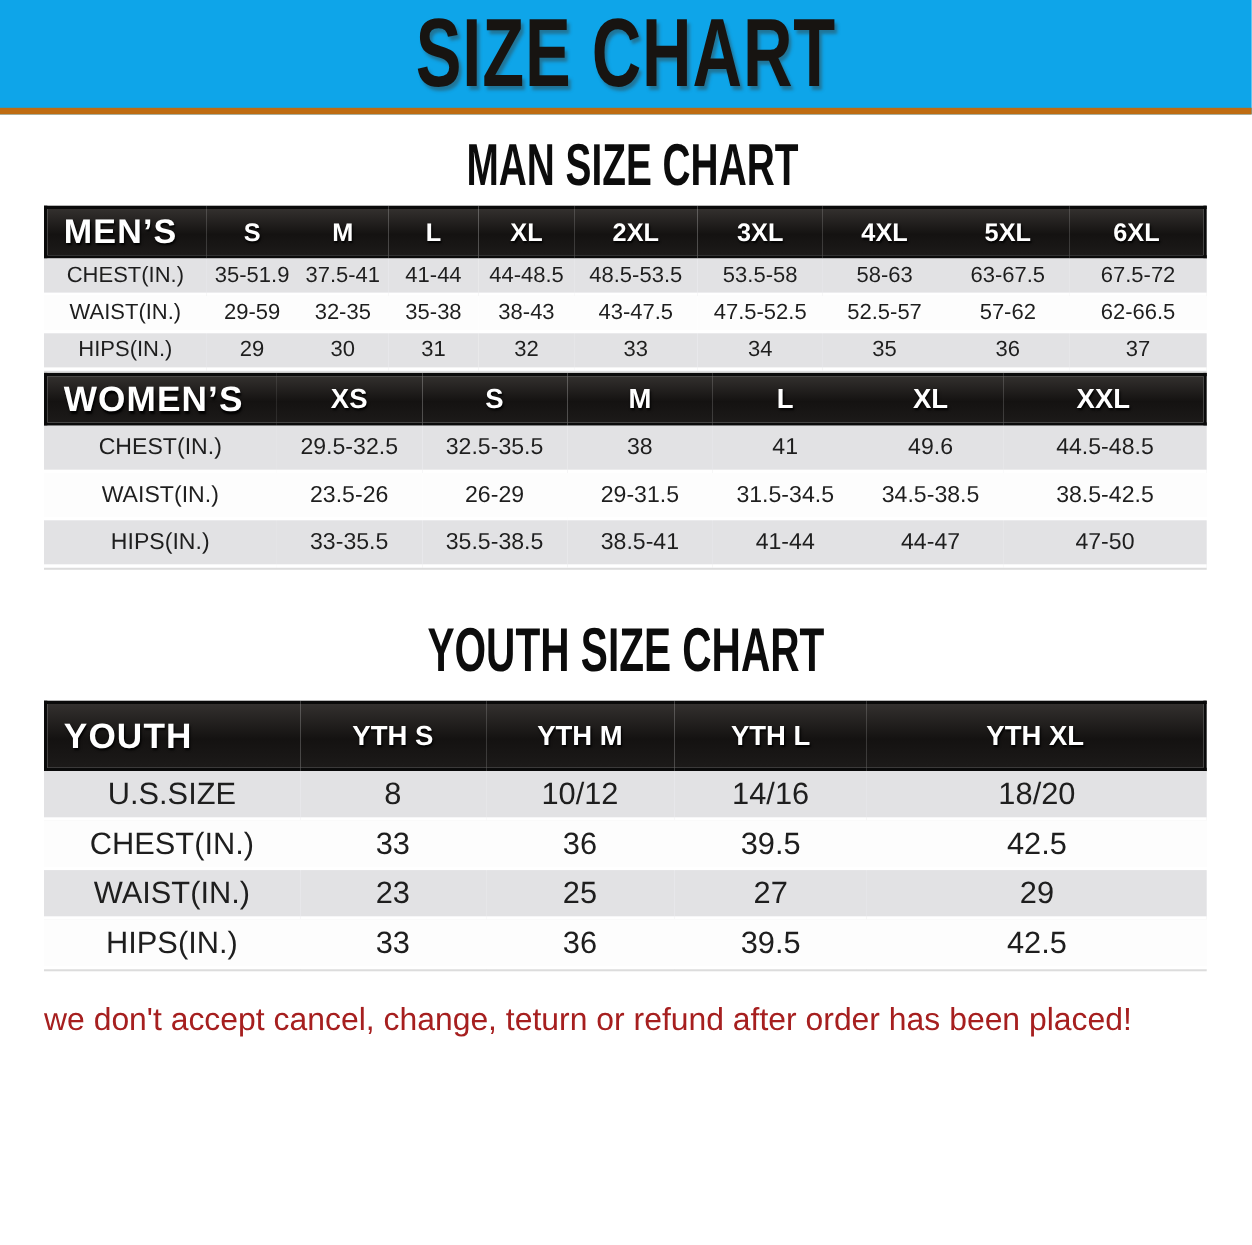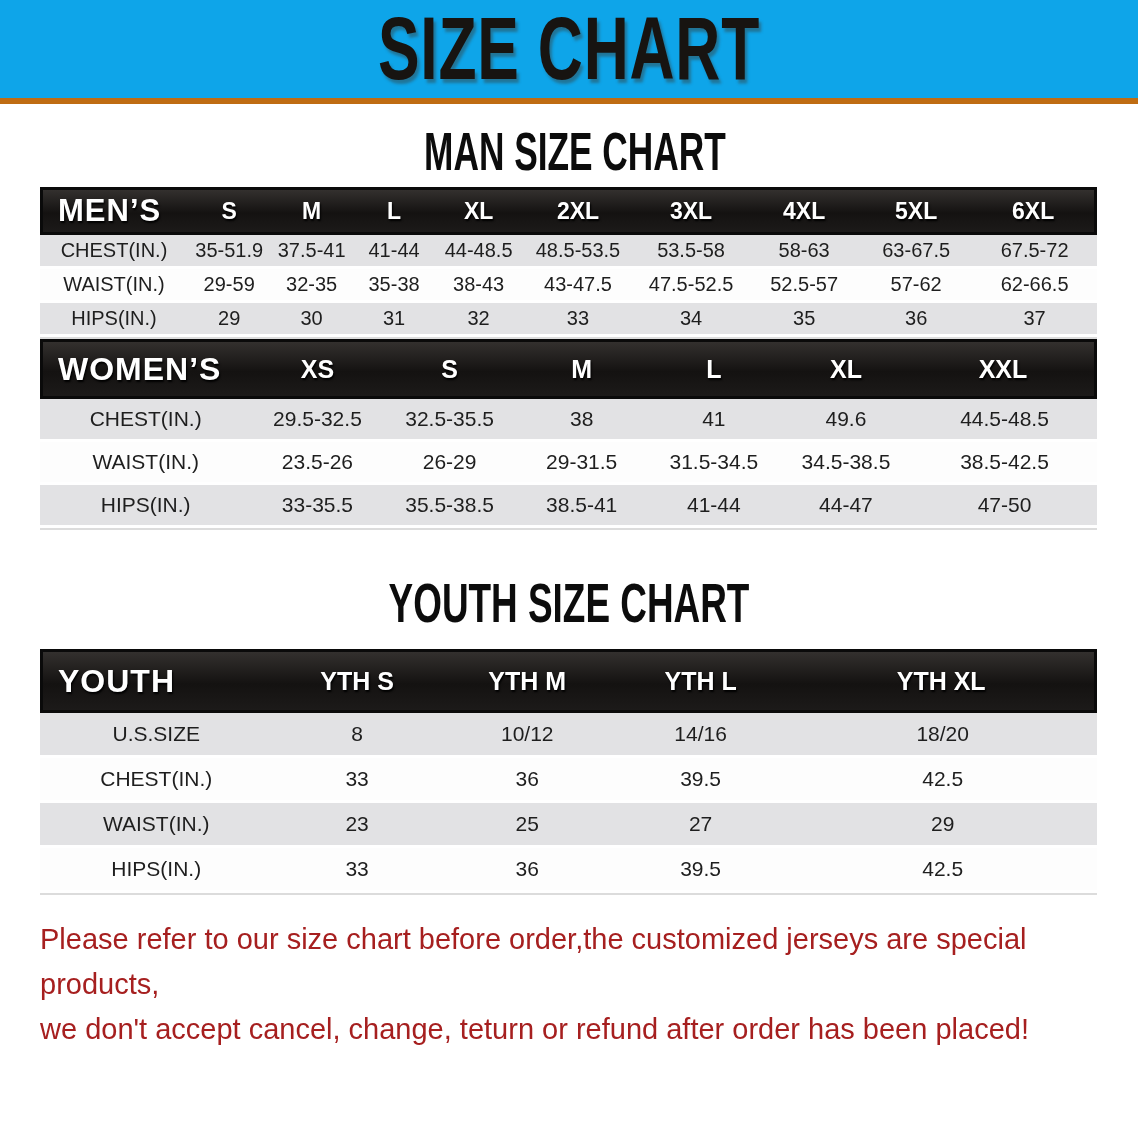--- a/index.html
+++ b/index.html
@@ -78,28 +78,28 @@
   }
   tbody tr:nth-child(odd)  > * { background: #e2e2e4; }
   tbody tr:nth-child(even) > * { background: #fdfdfd; }
 
   
   .sec-0 thead th { height: 48px; font-size: 23px; }
   .sec-0 th.corner { font-size: 31px; font-weight: 800; }
   .sec-0 tbody th, .sec-0 tbody td { height: 34px; font-size: 20px; }
 
   
-  .sec-1 thead th { height: 60px; font-size: 25px; }
+  .sec-1 thead th { height: 48px; font-size: 25px; }
   .sec-1 th.corner { font-size: 32px; font-weight: 800; }
   .sec-1 tbody th, .sec-1 tbody td { height: 43px; font-size: 21px; }
 
   
   .sec-2 thead th { height: 64px; font-size: 25px; }
   .sec-2 th.corner { font-size: 32px; font-weight: 800; margin-top: 32px; }
-  .sec-2 tbody th, .sec-2 tbody td { height: 45px; font-size: 21px; }
+  .sec-2 tbody th, .sec-2 tbody td { height: 45px; font-size: 28px; }
 
   
   .notice {
     margin: 22px 38px 0 40px;
     color: #a61f1f;
     font-size: 29px;
     line-height: 1.55;
   }
   .notice p { margin: 0; }
 </style>
@@ -282,17 +282,16 @@
               <td>36</td>
               <td>39.5</td>
               <td>42.5</td>
             </tr>
           </tbody>
         </table>
       </section>
     </main>
 
   <footer class="notice">
-    <p>Please refer to our size chart before order,the customized jerseys are special products,</p>
     <p>we don't accept cancel, change, teturn or refund after order has been placed!</p>
   </footer>
 
 </div>
 
 </body></html>

